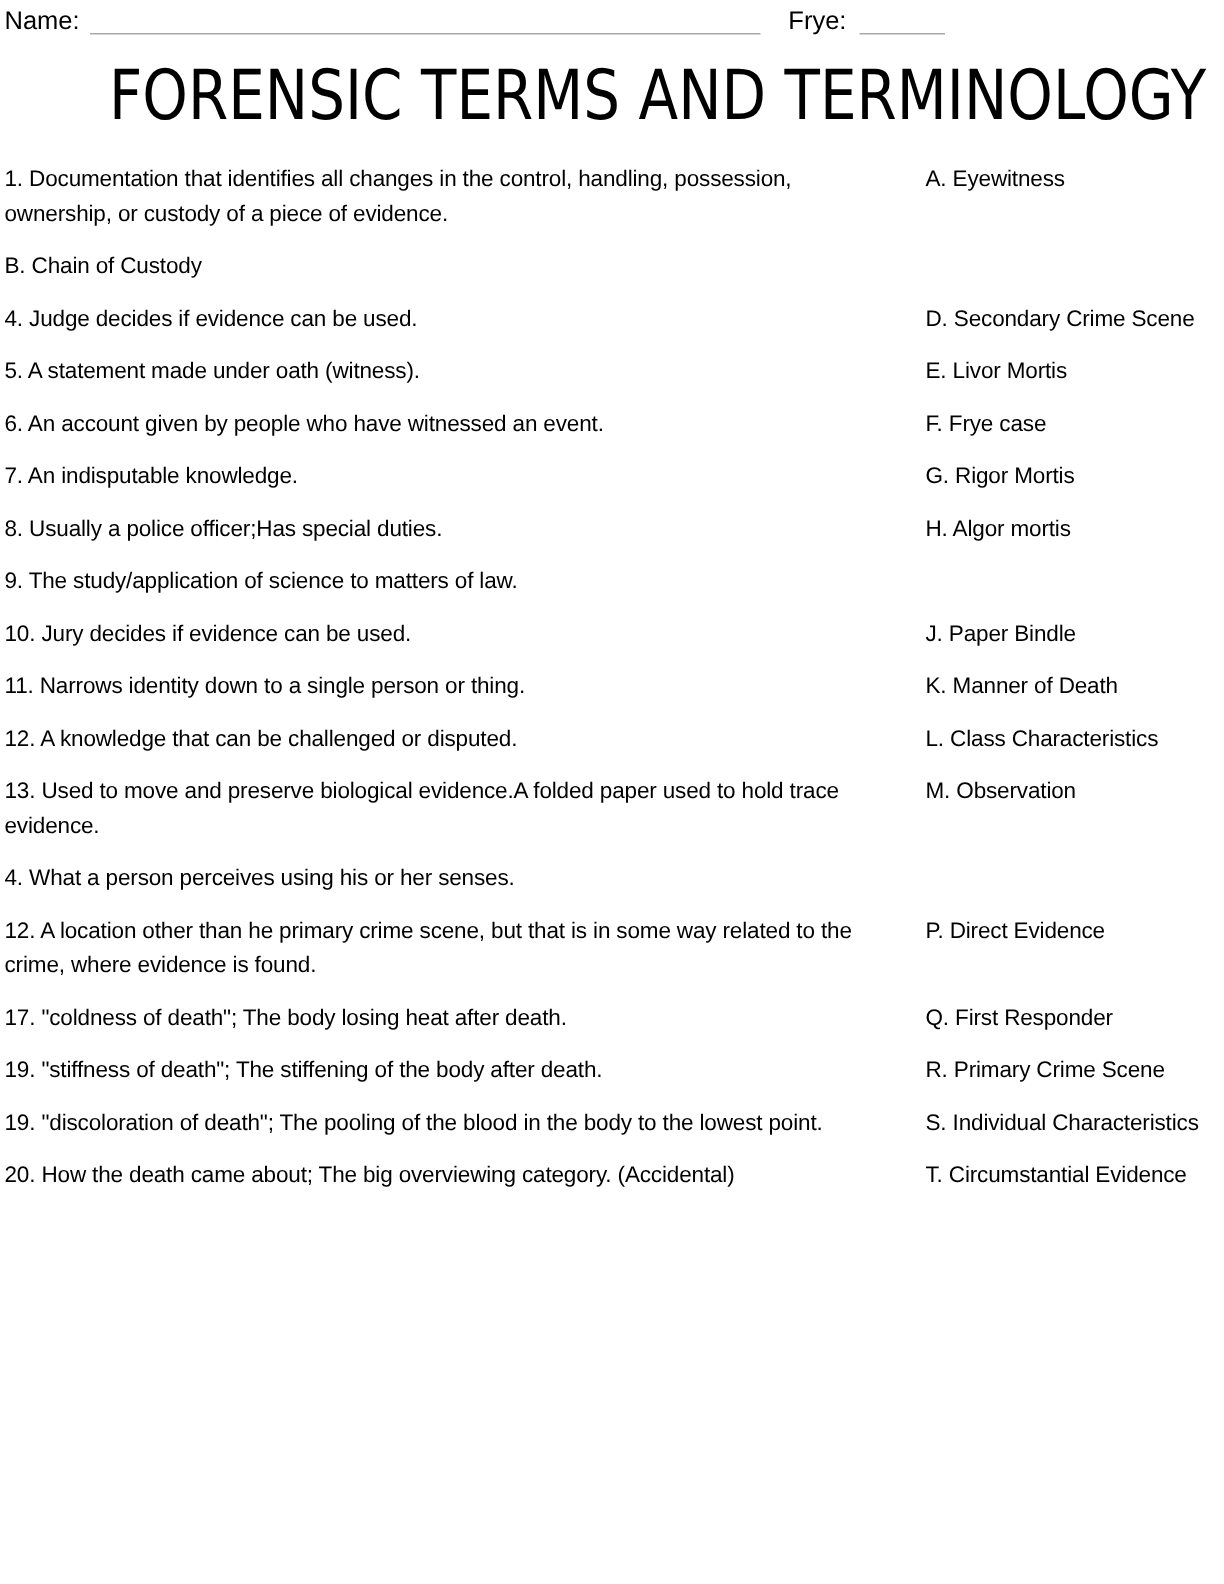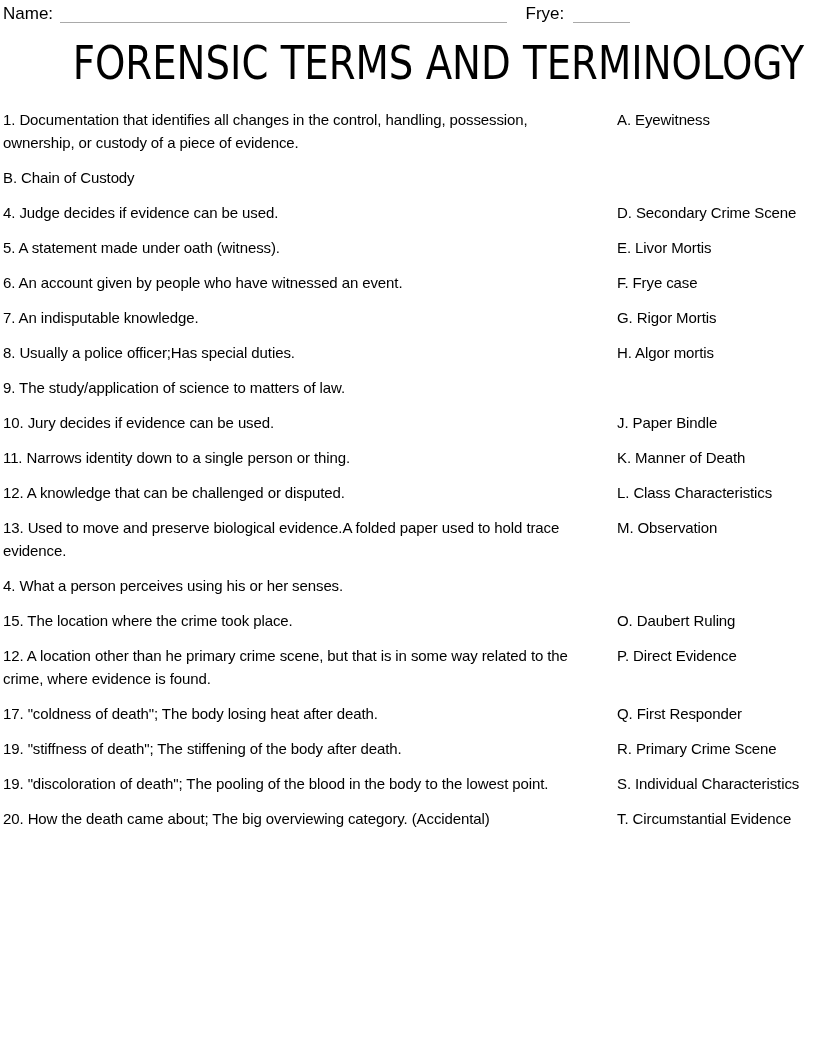--- a/index.html
+++ b/index.html
@@ -126,24 +126,20 @@
         <div class="answer-cell"><span>L. </span><span>Class Characteristics</span></div>
       </div>
       <div class="match-row">
         <div class="question-cell"><span>13. </span><span>Used to move and preserve biological evidence.A folded paper used to hold trace evidence.</span></div>
         <div class="answer-cell"><span>M. </span><span>Observation</span></div>
       </div>
       <div class="match-row">
         <div class="question-cell"><span>4. </span><span>What a person perceives using his or her senses.</span></div>
       </div>
       <div class="match-row">
-        <div class="question-cell"><span>15. </span><span>The location where the crime took place.</span></div>
-        <div class="answer-cell"><span>O. </span><span>Daubert Ruling</span></div>
-      </div>
-      <div class="match-row">
         <div class="question-cell"><span>12. </span><span>A location other than he primary crime scene, but that is in some way related to the crime, where evidence is found.</span></div>
         <div class="answer-cell"><span>P. </span><span>Direct Evidence</span></div>
       </div>
       <div class="match-row">
         <div class="question-cell"><span>17. </span><span>"coldness of death"; The body losing heat after death.</span></div>
         <div class="answer-cell"><span>Q. </span><span>First Responder</span></div>
       </div>
       <div class="match-row">
         <div class="question-cell"><span>19. </span><span>"stiffness of death"; The stiffening of the body after death.</span></div>
         <div class="answer-cell"><span>R. </span><span>Primary Crime Scene</span></div>

